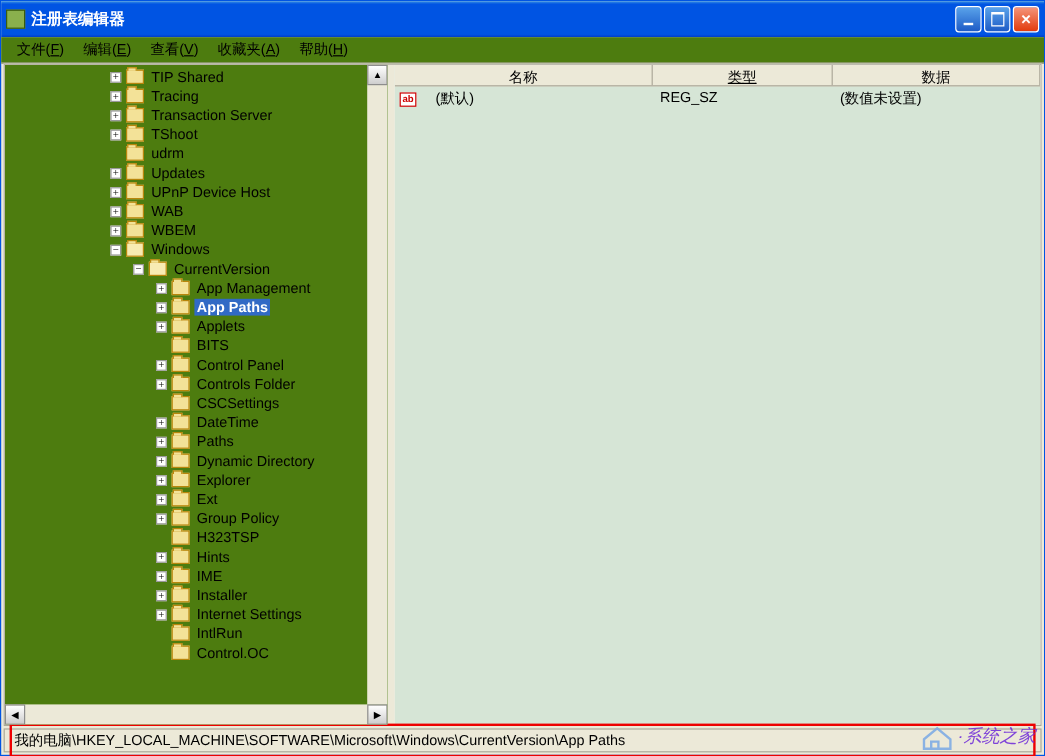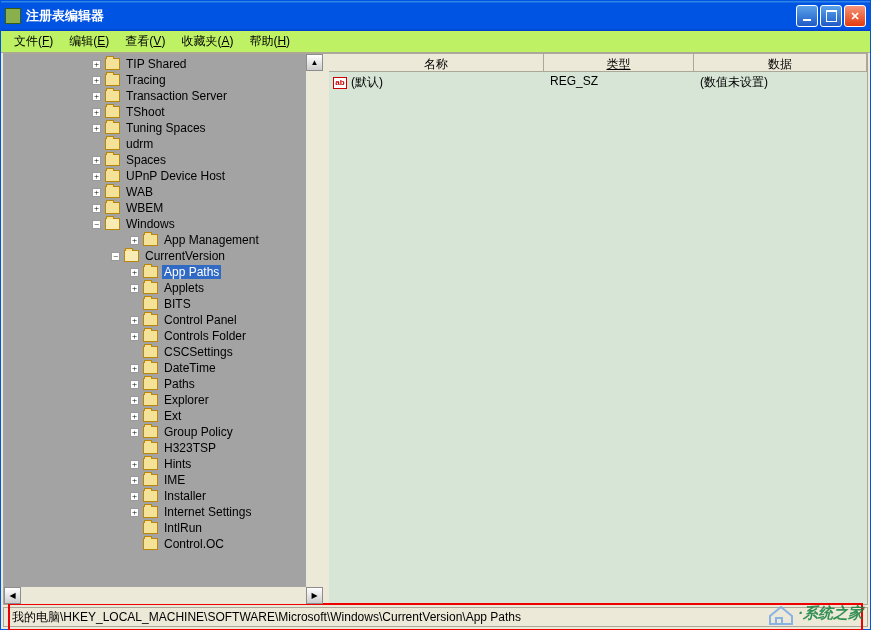--- a/index.html
+++ b/index.html
@@ -8,57 +8,57 @@
 .titlebar { height: 30px; background: linear-gradient(to bottom, #3a92e3 0%, #0054e3 8%, #0054e3 92%, #003cc7 100%); display: flex; align-items: center; padding: 0 4px; }
 .titlebar-icon { width: 16px; height: 16px; background: #8ab04d; border: 1px solid #3a5c0f; margin-right: 5px; }
 .titlebar-text { color: #fff; font-weight: bold; flex: 1; font-size: 13px; }
 .titlebar-buttons { display: flex; gap: 2px; }
 .tb-btn { width: 22px; height: 22px; border: 1px solid #fff; border-radius: 3px; display: flex; align-items: center; justify-content: center; color: #fff; font-weight: bold; font-family: Tahoma; cursor: pointer; }
 .tb-min, .tb-max { background: linear-gradient(to bottom, #5aa3ea, #1e5bc6); }
 .tb-close { background: linear-gradient(to bottom, #f5957a, #e23b0d); }
 .tb-min::before { content: ""; width: 8px; height: 2px; background: #fff; margin-top: 8px; }
 .tb-max::before { content: ""; width: 9px; height: 9px; border: 1px solid #fff; border-top: 2px solid #fff; }
 .tb-close::before { content: "✕"; font-size: 11px; }
-.menubar { height: 22px; background: #bef264; border-bottom: 1px solid #aca899; display: flex; align-items: flex-end; padding: 0 5px; }
+.menubar { height: 22px; background: #4d7c0f; border-bottom: 1px solid #aca899; display: flex; align-items: flex-end; padding: 0 5px; }
 .menu-item { padding: 2px 8px; cursor: pointer; }
 .menu-item u { text-decoration: underline; }
 .content { flex: 1; display: flex; border: 1px solid #aca899; margin: 0 2px; background: #fff; overflow: hidden; }
-.tree-pane { width: 319px; background: #a3a3a3; position: relative; overflow: hidden; display: flex; flex-direction: column; }
+.tree-pane { width: 319px; background: #4d7c0f; position: relative; overflow: hidden; display: flex; flex-direction: column; }
 .tree-inner { flex: 1; overflow-y: auto; overflow-x: hidden; padding-top: 2px; }
 .splitter { width: 6px; background: #ece9d8; cursor: col-resize; }
 .list-pane { flex: 1; background: #d6e5d6; overflow: hidden; display: flex; flex-direction: column; }
 .list-header { height: 18px; background: #ece9d8; border-bottom: 1px solid #aca899; display: flex; font-size: 12px; }
 .list-header div { padding: 2px 6px; border-right: 1px solid #aca899; text-align: center; }
 .lh-name { width: 215px; }
 .lh-type { width: 150px; text-decoration: underline; }
 .lh-data { flex: 1; }
 .list-body { flex: 1; }
 .list-row { display: flex; padding: 2px 0; }
-.list-row .cell-name { width: 215px; display: flex; align-items: center; padding-left: 4px; }
+.list-row .cell-name { width: 215px; display: flex; align-items: center; padding-left: 4px; gap: 12px; }
 .list-row .cell-type { width: 150px; padding-left: 6px; }
 .list-row .cell-data { flex: 1; padding-left: 6px; }
 .value-icon { width: 14px; height: 12px; background: #fff; border: 1px solid #c00; margin-right: 4px; display: inline-flex; align-items: center; justify-content: center; font-size: 8px; color: #c00; font-weight: bold; }
 .value-icon::before { content: "ab"; }
 .tree-row { display: flex; align-items: center; height: 16px; white-space: nowrap; }
 .tree-row .indent { display: inline-block; }
 .expando { width: 9px; height: 9px; border: 1px solid #999; background: #fff; display: inline-flex; align-items: center; justify-content: center; margin-right: 4px; font-size: 9px; line-height: 1; cursor: pointer; font-family: Tahoma; }
 .expando.plus::before { content: "+"; }
 .expando.minus::before { content: "−"; }
 .expando.none { border: none; background: transparent; }
 .folder-icon { width: 15px; height: 12px; background: #f3e298; border: 1px solid #b8860b; margin-right: 4px; display: inline-block; position: relative; }
 .folder-icon.open { background: #f8ebb3; }
 .folder-icon::before { content: ""; position: absolute; top: -3px; left: 0; width: 6px; height: 2px; background: #f3e298; border: 1px solid #b8860b; border-bottom: none; }
 .tree-label { padding: 0 2px; }
-.tree-label.selected { background: #316ac5; color: #fff; }
+.tree-label.selected { background: #316ac5; color: #fff; font-weight: bold; }
 .statusbar { height: 20px; background: #ece9d8; border: 1px solid #aca899; margin: 2px; display: flex; align-items: center; padding: 0 4px; font-size: 12px; }
 .statusbar-highlight { border: 2px solid #e00; padding: 12px 2px; flex: 1; height: 18px; display: flex; align-items: center; }
 .scroll-v { width: 17px; background: #ece9d8; }
 .scroll-h { height: 17px; background: #ece9d8; }
 .scroll-btn { width: 17px; height: 17px; background: linear-gradient(to bottom, #fff, #cecece); border: 1px solid #8d8d8d; display: inline-flex; align-items: center; justify-content: center; font-size: 8px; }
-.watermark { position: absolute; right: 8px; bottom: 4px; color: #15803d; font-size: 15px; font-style: italic; opacity: 0.85; pointer-events: none; font-weight: bold; }
+.watermark { position: absolute; right: 8px; bottom: 4px; color: #6d28d9; font-size: 15px; font-style: italic; opacity: 0.85; pointer-events: none; }
 .watermark svg { vertical-align: middle; }
 .vsplit { display: flex; height: 100%; }
 </style>
 </head>
 <body>
 
 <div class="window">
   <div class="titlebar">
     <div class="titlebar-icon"></div>
     <div class="titlebar-text">注册表编辑器</div>
@@ -100,35 +100,29 @@
               <span class="tree-label">Transaction Server</span>
             </div>
             <div class="tree-row">
               <span class="indent" style="width: 88px;"></span>
               <span class="expando plus"></span>
               <span class="folder-icon"></span>
               <span class="tree-label">TShoot</span>
             </div>
             <div class="tree-row">
               <span class="indent" style="width: 88px;"></span>
-              <span class="expando plus"></span>
-              <span class="folder-icon"></span>
-              <span class="tree-label">Tuning Spaces</span>
-            </div>
-            <div class="tree-row">
-              <span class="indent" style="width: 88px;"></span>
               <span class="expando none"></span>
               <span class="folder-icon"></span>
               <span class="tree-label">udrm</span>
             </div>
             <div class="tree-row">
               <span class="indent" style="width: 88px;"></span>
               <span class="expando plus"></span>
               <span class="folder-icon"></span>
-              <span class="tree-label">Spaces</span>
+              <span class="tree-label">Updates</span>
             </div>
             <div class="tree-row">
               <span class="indent" style="width: 88px;"></span>
               <span class="expando plus"></span>
               <span class="folder-icon"></span>
               <span class="tree-label">UPnP Device Host</span>
             </div>
             <div class="tree-row">
               <span class="indent" style="width: 88px;"></span>
               <span class="expando plus"></span>
@@ -139,37 +133,37 @@
               <span class="indent" style="width: 88px;"></span>
               <span class="expando plus"></span>
               <span class="folder-icon"></span>
               <span class="tree-label">WBEM</span>
             </div>
             <div class="tree-row">
               <span class="indent" style="width: 88px;"></span>
               <span class="expando minus"></span>
               <span class="folder-icon open"></span>
               <span class="tree-label">Windows</span>
-            </div>
-            <div class="tree-row">
-              <span class="indent" style="width: 126px;"></span>
-              <span class="expando plus"></span>
-              <span class="folder-icon"></span>
-              <span class="tree-label">App Management</span>
             </div>
             <div class="tree-row">
               <span class="indent" style="width: 107px;"></span>
               <span class="expando minus"></span>
               <span class="folder-icon open"></span>
               <span class="tree-label">CurrentVersion</span>
             </div>
             <div class="tree-row">
               <span class="indent" style="width: 126px;"></span>
               <span class="expando plus"></span>
               <span class="folder-icon"></span>
+              <span class="tree-label">App Management</span>
+            </div>
+            <div class="tree-row">
+              <span class="indent" style="width: 126px;"></span>
+              <span class="expando plus"></span>
+              <span class="folder-icon"></span>
               <span class="tree-label selected">App Paths</span>
             </div>
             <div class="tree-row">
               <span class="indent" style="width: 126px;"></span>
               <span class="expando plus"></span>
               <span class="folder-icon"></span>
               <span class="tree-label">Applets</span>
             </div>
             <div class="tree-row">
               <span class="indent" style="width: 126px;"></span>
@@ -199,20 +193,26 @@
               <span class="indent" style="width: 126px;"></span>
               <span class="expando plus"></span>
               <span class="folder-icon"></span>
               <span class="tree-label">DateTime</span>
             </div>
             <div class="tree-row">
               <span class="indent" style="width: 126px;"></span>
               <span class="expando plus"></span>
               <span class="folder-icon"></span>
               <span class="tree-label">Paths</span>
+            </div>
+            <div class="tree-row">
+              <span class="indent" style="width: 126px;"></span>
+              <span class="expando plus"></span>
+              <span class="folder-icon"></span>
+              <span class="tree-label">Dynamic Directory</span>
             </div>
             <div class="tree-row">
               <span class="indent" style="width: 126px;"></span>
               <span class="expando plus"></span>
               <span class="folder-icon"></span>
               <span class="tree-label">Explorer</span>
             </div>
             <div class="tree-row">
               <span class="indent" style="width: 126px;"></span>
               <span class="expando plus"></span>

